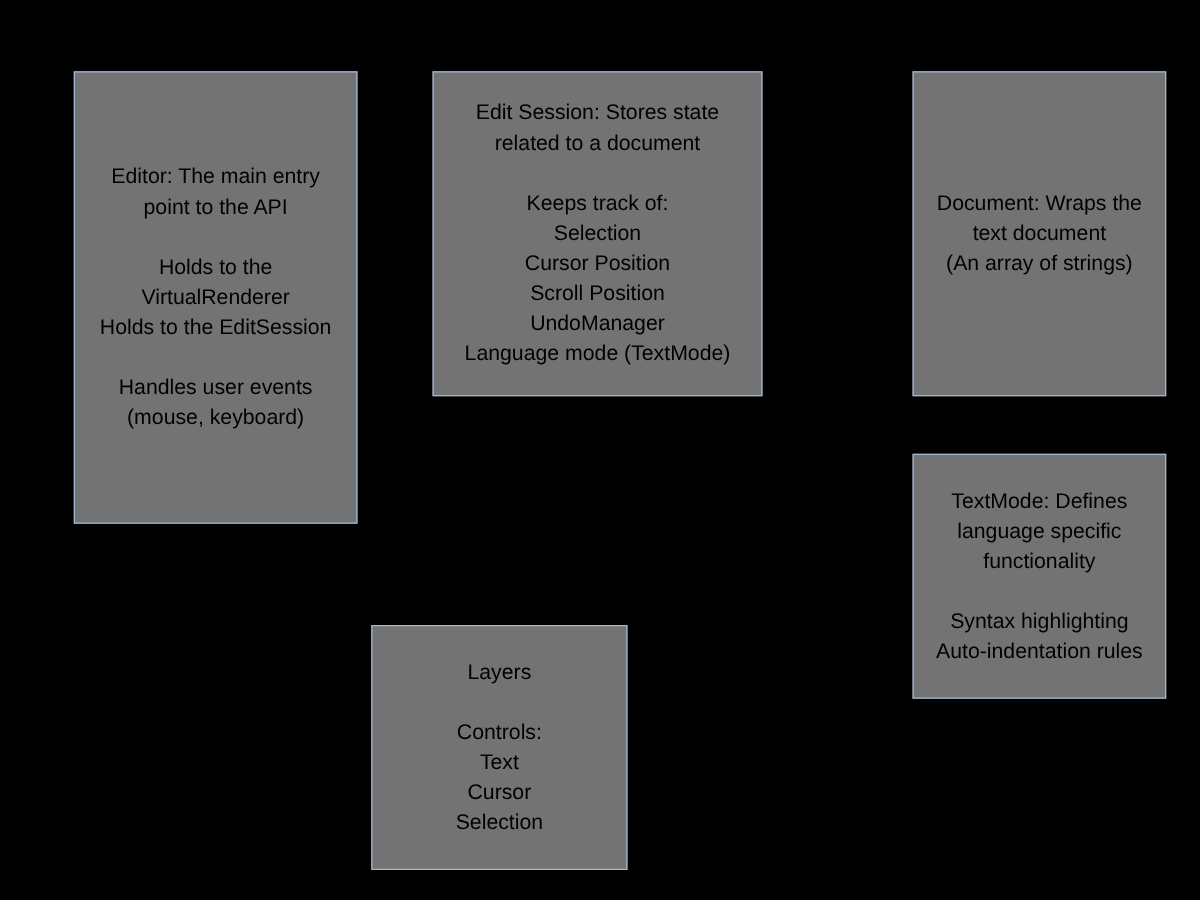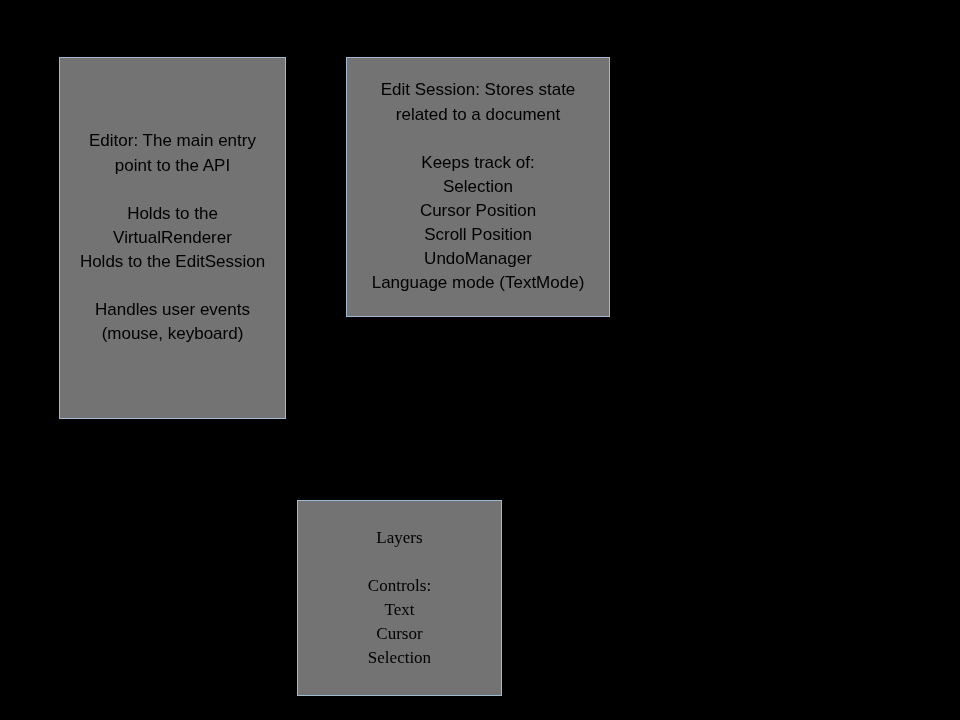--- a/index.html
+++ b/index.html
@@ -55,24 +55,37 @@
 related to a document
 
 Keeps track of:
 Selection
 Cursor Position
 Scroll Position
 UndoManager
 Language mode (TextMode)</div>
   </div>
 
+  <div class="box" style="left:730px; top:57px; width:203px; height:260px;">
+    <div class="box-text">Document: Wraps the
+text document
+(An array of strings)</div>
+  </div>
+
+  <div class="box" style="left:730px; top:363px; width:203px; height:196px;">
+    <div class="box-text">TextMode: Defines
+language specific
+functionality
+
+Syntax highlighting
+Auto-indentation rules</div>
+  </div>
 
 
-
-  <div class="box" style="left:297px; top:500px; width:205px; height:196px;font-family:Liberation Serif, serif;">
+  <div class="box" style="left:297px; top:500px; width:205px; height:196px;">
     <div class="box-text">Layers
 
 Controls:
 Text
 Cursor
 Selection</div>
   </div>
 
 </div>
 

